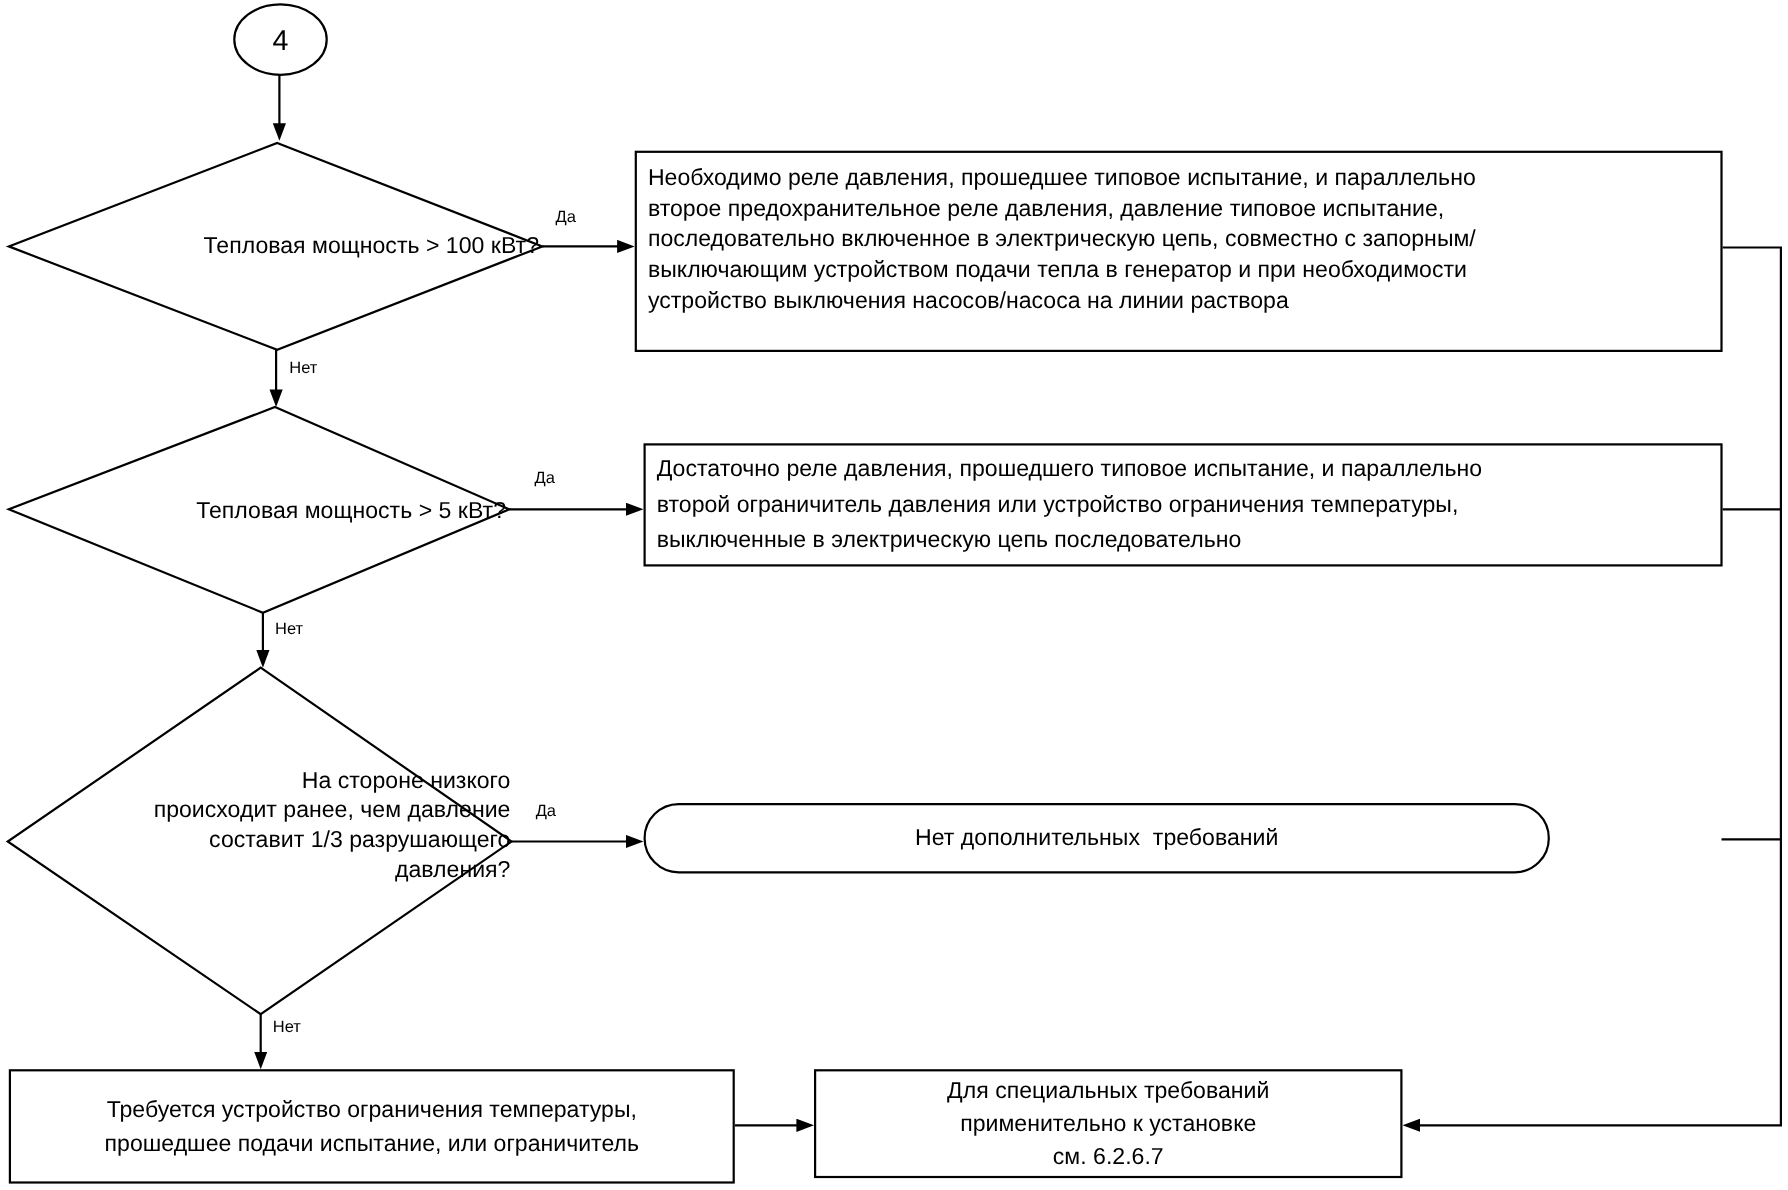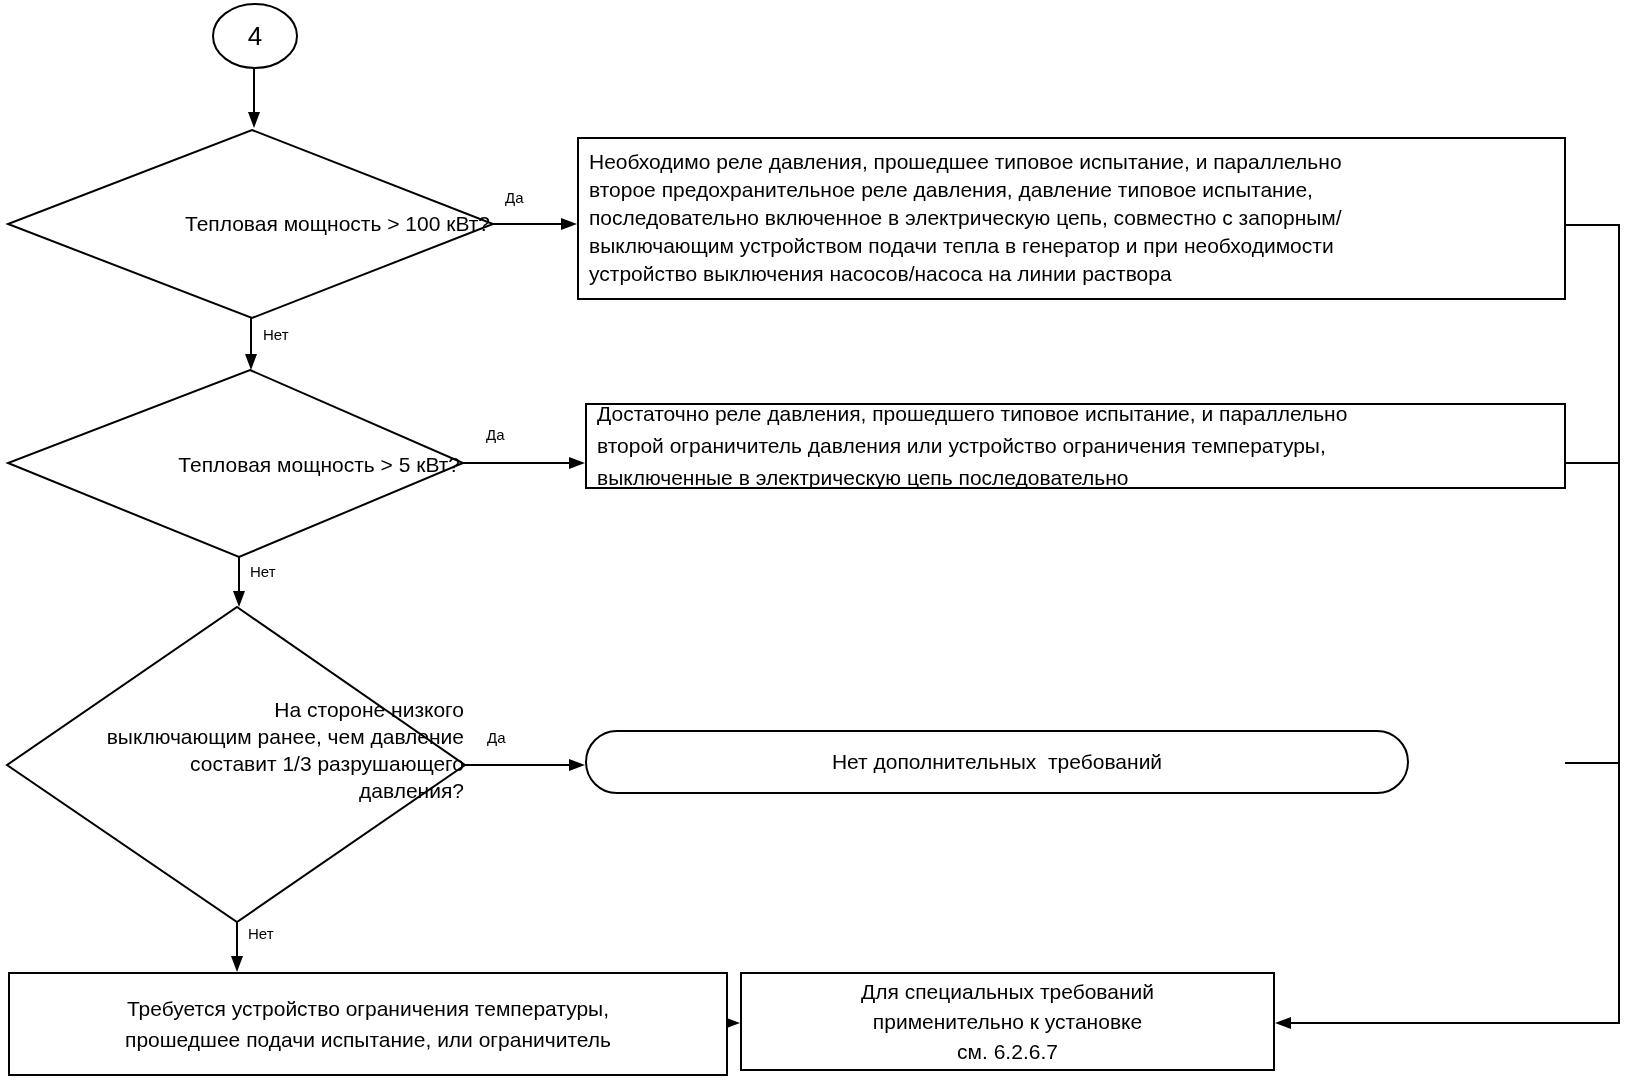--- a/index.html
+++ b/index.html
@@ -53,49 +53,49 @@
     <polygon points="250,370 463,463 239,557 8,463" fill="#fff" stroke="#000" stroke-width="2"></polygon>
     <polygon points="237,607 465,765 237,922 7,765" fill="#fff" stroke="#000" stroke-width="2"></polygon>
   </svg>
 
   <div class="startlbl" style="left:213px;top:21px;width:84px;">4</div>
 
   <div class="qtext" style="left:10px;top:210px;width:480px;">Тепловая мощность &gt; 100 кВт?</div>
   <div class="qtext" style="left:10px;top:451px;width:450px;">Тепловая мощность &gt; 5 кВт?</div>
   <div class="qtext" style="left:12px;top:696px;width:452px;">
     <span class="line">На стороне низкого</span>
-    <span class="line">выключающим ранее, чем давление</span>
+    <span class="line">происходит ранее, чем давление</span>
     <span class="line">составит 1/3 разрушающего</span>
     <span class="line">давления?</span>
   </div>
 
   <div class="lbl" style="left:505px;top:189px;">Да</div>
   <div class="lbl" style="left:263px;top:326px;">Нет</div>
   <div class="lbl" style="left:486px;top:426px;">Да</div>
   <div class="lbl" style="left:250px;top:563px;">Нет</div>
   <div class="lbl" style="left:487px;top:729px;">Да</div>
   <div class="lbl" style="left:248px;top:925px;">Нет</div>
 
-  <div class="box leftpad" style="left:577px;top:137px;width:989px;height:163px;">
+  <div class="box leftpad" style="left:577px;top:137px;width:989px;height:183px;">
     <span class="line">Необходимо реле давления, прошедшее типовое испытание, и параллельно</span>
     <span class="line">второе предохранительное реле давления, давление типовое испытание,</span>
     <span class="line">последовательно включенное в электрическую цепь, совместно с запорным/</span>
     <span class="line">выключающим устройством подачи тепла в генератор и при необходимости</span>
     <span class="line">устройство выключения насосов/насоса на линии раствора</span>
   </div>
 
-  <div class="box" style="left:585px;top:403px;width:981px;height:86px;display:flex;flex-direction:column;justify-content:center;padding:0 10px;line-height:32px;">
+  <div class="box" style="left:585px;top:403px;width:981px;height:112px;display:flex;flex-direction:column;justify-content:center;padding:0 10px;line-height:32px;">
     <span class="line">Достаточно реле давления, прошедшего типовое испытание, и параллельно</span>
     <span class="line">второй ограничитель давления или устройство ограничения температуры,</span>
     <span class="line">выключенные в электрическую цепь последовательно</span>
   </div>
 
   <div class="box centered" style="left:585px;top:730px;width:824px;height:64px;white-space:pre;border-radius:32px;">Нет дополнительных  требований</div>
 
-  <div class="box centered" style="left:8px;top:972px;width:720px;height:104px;line-height:31px;">
+  <div class="box centered" style="left:8px;top:972px;width:660px;height:104px;line-height:31px;">
     <span class="line">Требуется устройство ограничения температуры,</span>
     <span class="line">прошедшее подачи испытание, или ограничитель</span>
   </div>
 
   <div class="box centered" style="left:740px;top:972px;width:535px;height:99px;line-height:30px;">
     <span class="line">Для специальных требований</span>
     <span class="line">применительно к установке</span>
     <span class="line">см. 6.2.6.7</span>
   </div>
 

